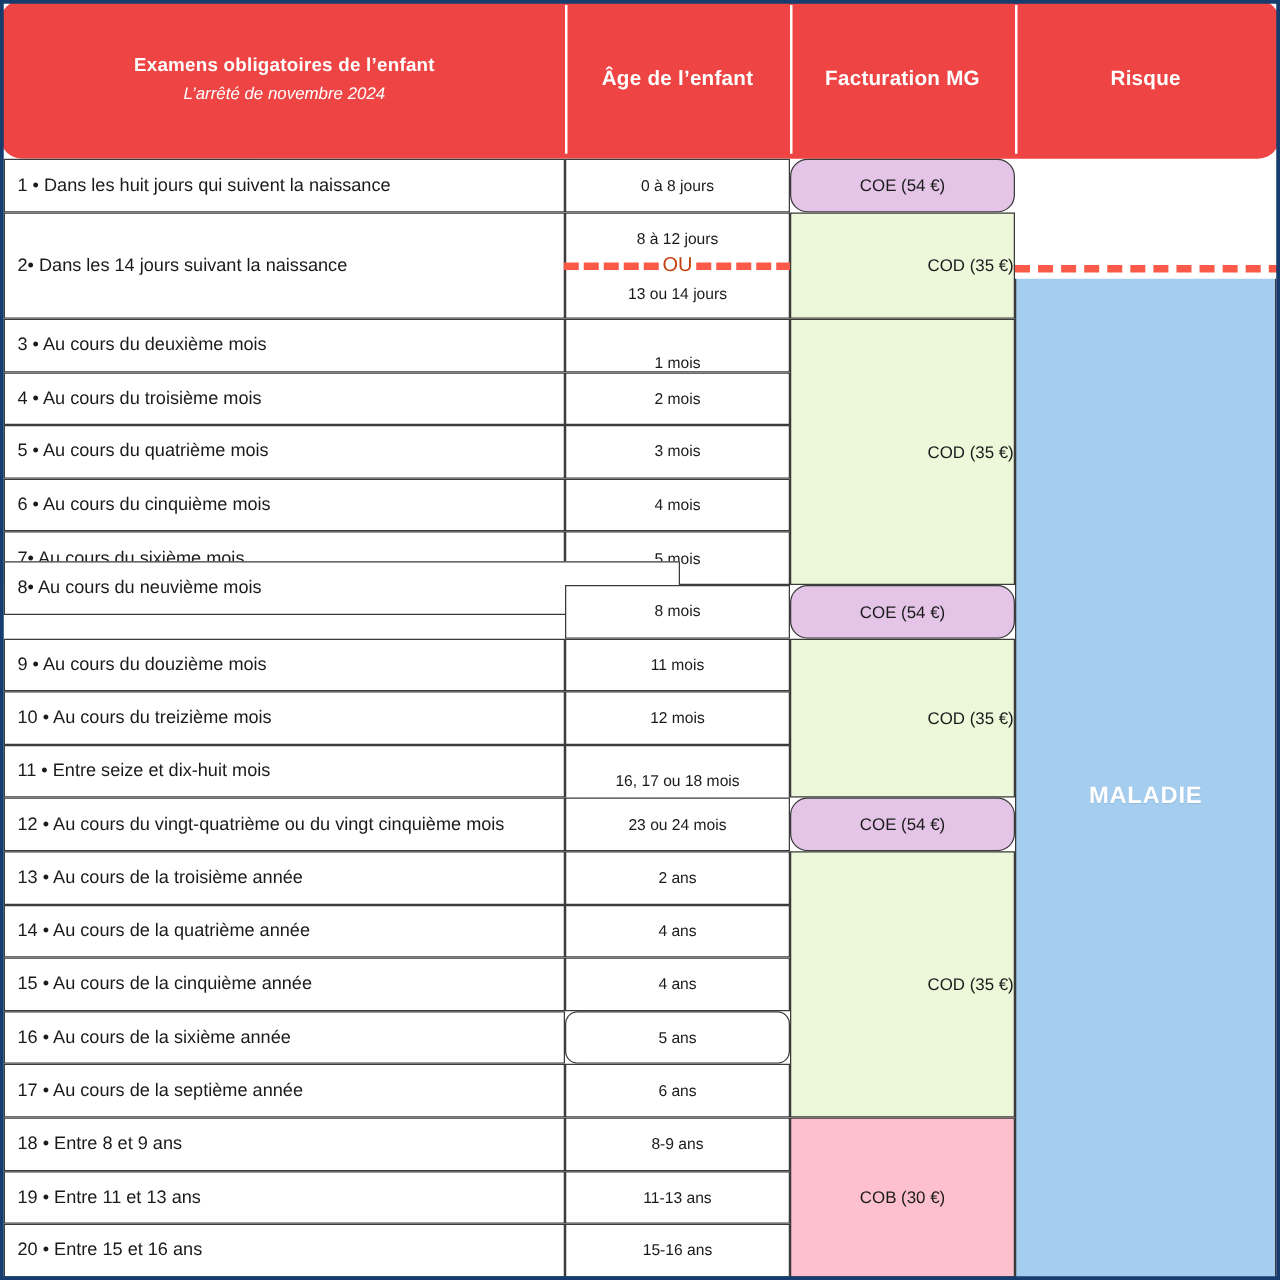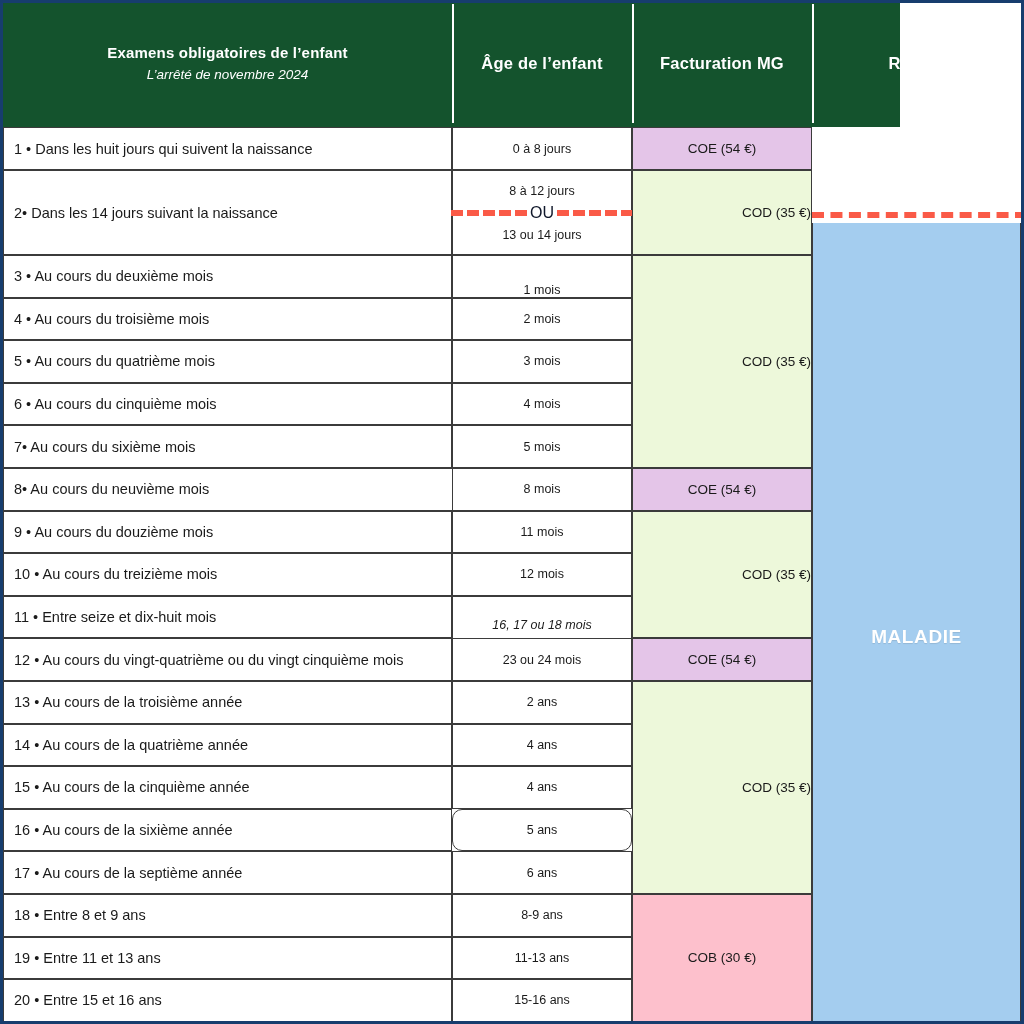--- a/index.html
+++ b/index.html
@@ -18,23 +18,24 @@
     position: relative;
     width: 1024px;
     height: 1024px;
     box-sizing: border-box;
   }
 
   
   .header-band {
     position: absolute;
     left: 0; top: 0;
-    width: 900px; height: 127px;
-    background: #14532d;
-    box-sizing: border-box;
+    width: 1024px; height: 127px;
+    background: #ef4444;
+    box-sizing: border-box;
+    border-radius: 18px;
   }
   .hdr-cell {
     position: absolute;
     top: 0;
     height: 127px;
     display: flex;
     flex-direction: column;
     align-items: center;
     justify-content: center;
     color: #ffffff;
@@ -107,21 +108,21 @@
   .cell-age.multi {
     flex-direction: column;
     justify-content: center;
   }
   .cell-fact {
     justify-content: center;
     font-size: 13.5px;
     color: #1a1a1a;
   }
 
-  .fill-coe { background: #E4C5E8 !important; }
+  .fill-coe { background: #E4C5E8 !important; border-radius: 14px; }
   .fill-cod { background: #EDF8DA !important; justify-content: flex-end; }
   .fill-cob { background: #FDC0CC !important; }
 
   
   .ou-wrap {
     position: relative;
     width: 100%;
     height: 22px;
     display: flex;
     align-items: center;
@@ -133,21 +134,21 @@
     top: 50%;
     height: 0;
     border-top: 6px dashed #FA5A47;
     transform: translateY(-50%);
   }
   .ou-dash-left  { left: -2px;  width: 76px; }
   .ou-dash-right { right: -2px; width: 76px; }
   .ou-text {
     position: relative;
     z-index: 2;
-    color: #0f172a;
+    color: #c2410c;
     font-size: 16px;
     background: #ffffff;
     padding: 0 2px;
     line-height: 16px;
   }
 
   
   .risk-block {
     position: absolute;
     box-sizing: border-box;
@@ -252,42 +253,42 @@
         </div>
         <div class="cell cell-age" style="left: 452px; width: 180px; top: 255.8px; height: 42.6px;">
           <span>4 mois</span>
         </div>
         <div class="cell cell-exam" style="left: 3px; width: 449px; top: 298.4px; height: 42.6px;">
           <span>7• Au cours du sixième mois</span>
         </div>
         <div class="cell cell-age" style="left: 452px; width: 180px; top: 298.4px; height: 42.6px;">
           <span>5 mois</span>
         </div>
-        <div class="cell cell-exam" style="left: 3px; width: 541px; top: 341px; height: 42.6px;">
+        <div class="cell cell-exam" style="left: 3px; width: 541px; top: 322px; height: 42.6px;">
           <span>8• Au cours du neuvième mois</span>
         </div>
         <div class="cell cell-age" style="left: 452px; width: 180px; top: 341px; height: 42.6px;">
           <span>8 mois</span>
         </div>
         <div class="cell cell-exam" style="left: 3px; width: 449px; top: 383.6px; height: 42.6px;">
           <span>9 • Au cours du douzième mois</span>
         </div>
         <div class="cell cell-age" style="left: 452px; width: 180px; top: 383.6px; height: 42.6px;">
           <span>11 mois</span>
         </div>
         <div class="cell cell-exam" style="left: 3px; width: 449px; top: 426.2px; height: 42.6px;">
           <span>10 • Au cours du treizième mois</span>
         </div>
         <div class="cell cell-age" style="left: 452px; width: 180px; top: 426.2px; height: 42.6px;">
           <span>12 mois</span>
         </div>
         <div class="cell cell-exam" style="left: 3px; width: 449px; top: 468.8px; height: 42.6px;">
           <span>11 • Entre seize et dix-huit mois</span>
         </div>
-        <div class="cell cell-age" style="left: 452px; width: 180px; top: 468.8px; height: 58px; font-style: italic;">
+        <div class="cell cell-age" style="left: 452px; width: 180px; top: 468.8px; height: 58px;">
           <span>16, 17 ou 18 mois</span>
         </div>
         <div class="cell cell-exam" style="left: 3px; width: 449px; top: 511.4px; height: 42.6px;">
           <span>12 • Au cours du vingt-quatrième ou du vingt cinquième mois</span>
         </div>
         <div class="cell cell-age" style="left: 452px; width: 180px; top: 511.4px; height: 42.6px;">
           <span>23 ou 24 mois</span>
         </div>
         <div class="cell cell-exam" style="left: 3px; width: 449px; top: 554px; height: 42.6px;">
           <span>13 • Au cours de la troisième année</span>

